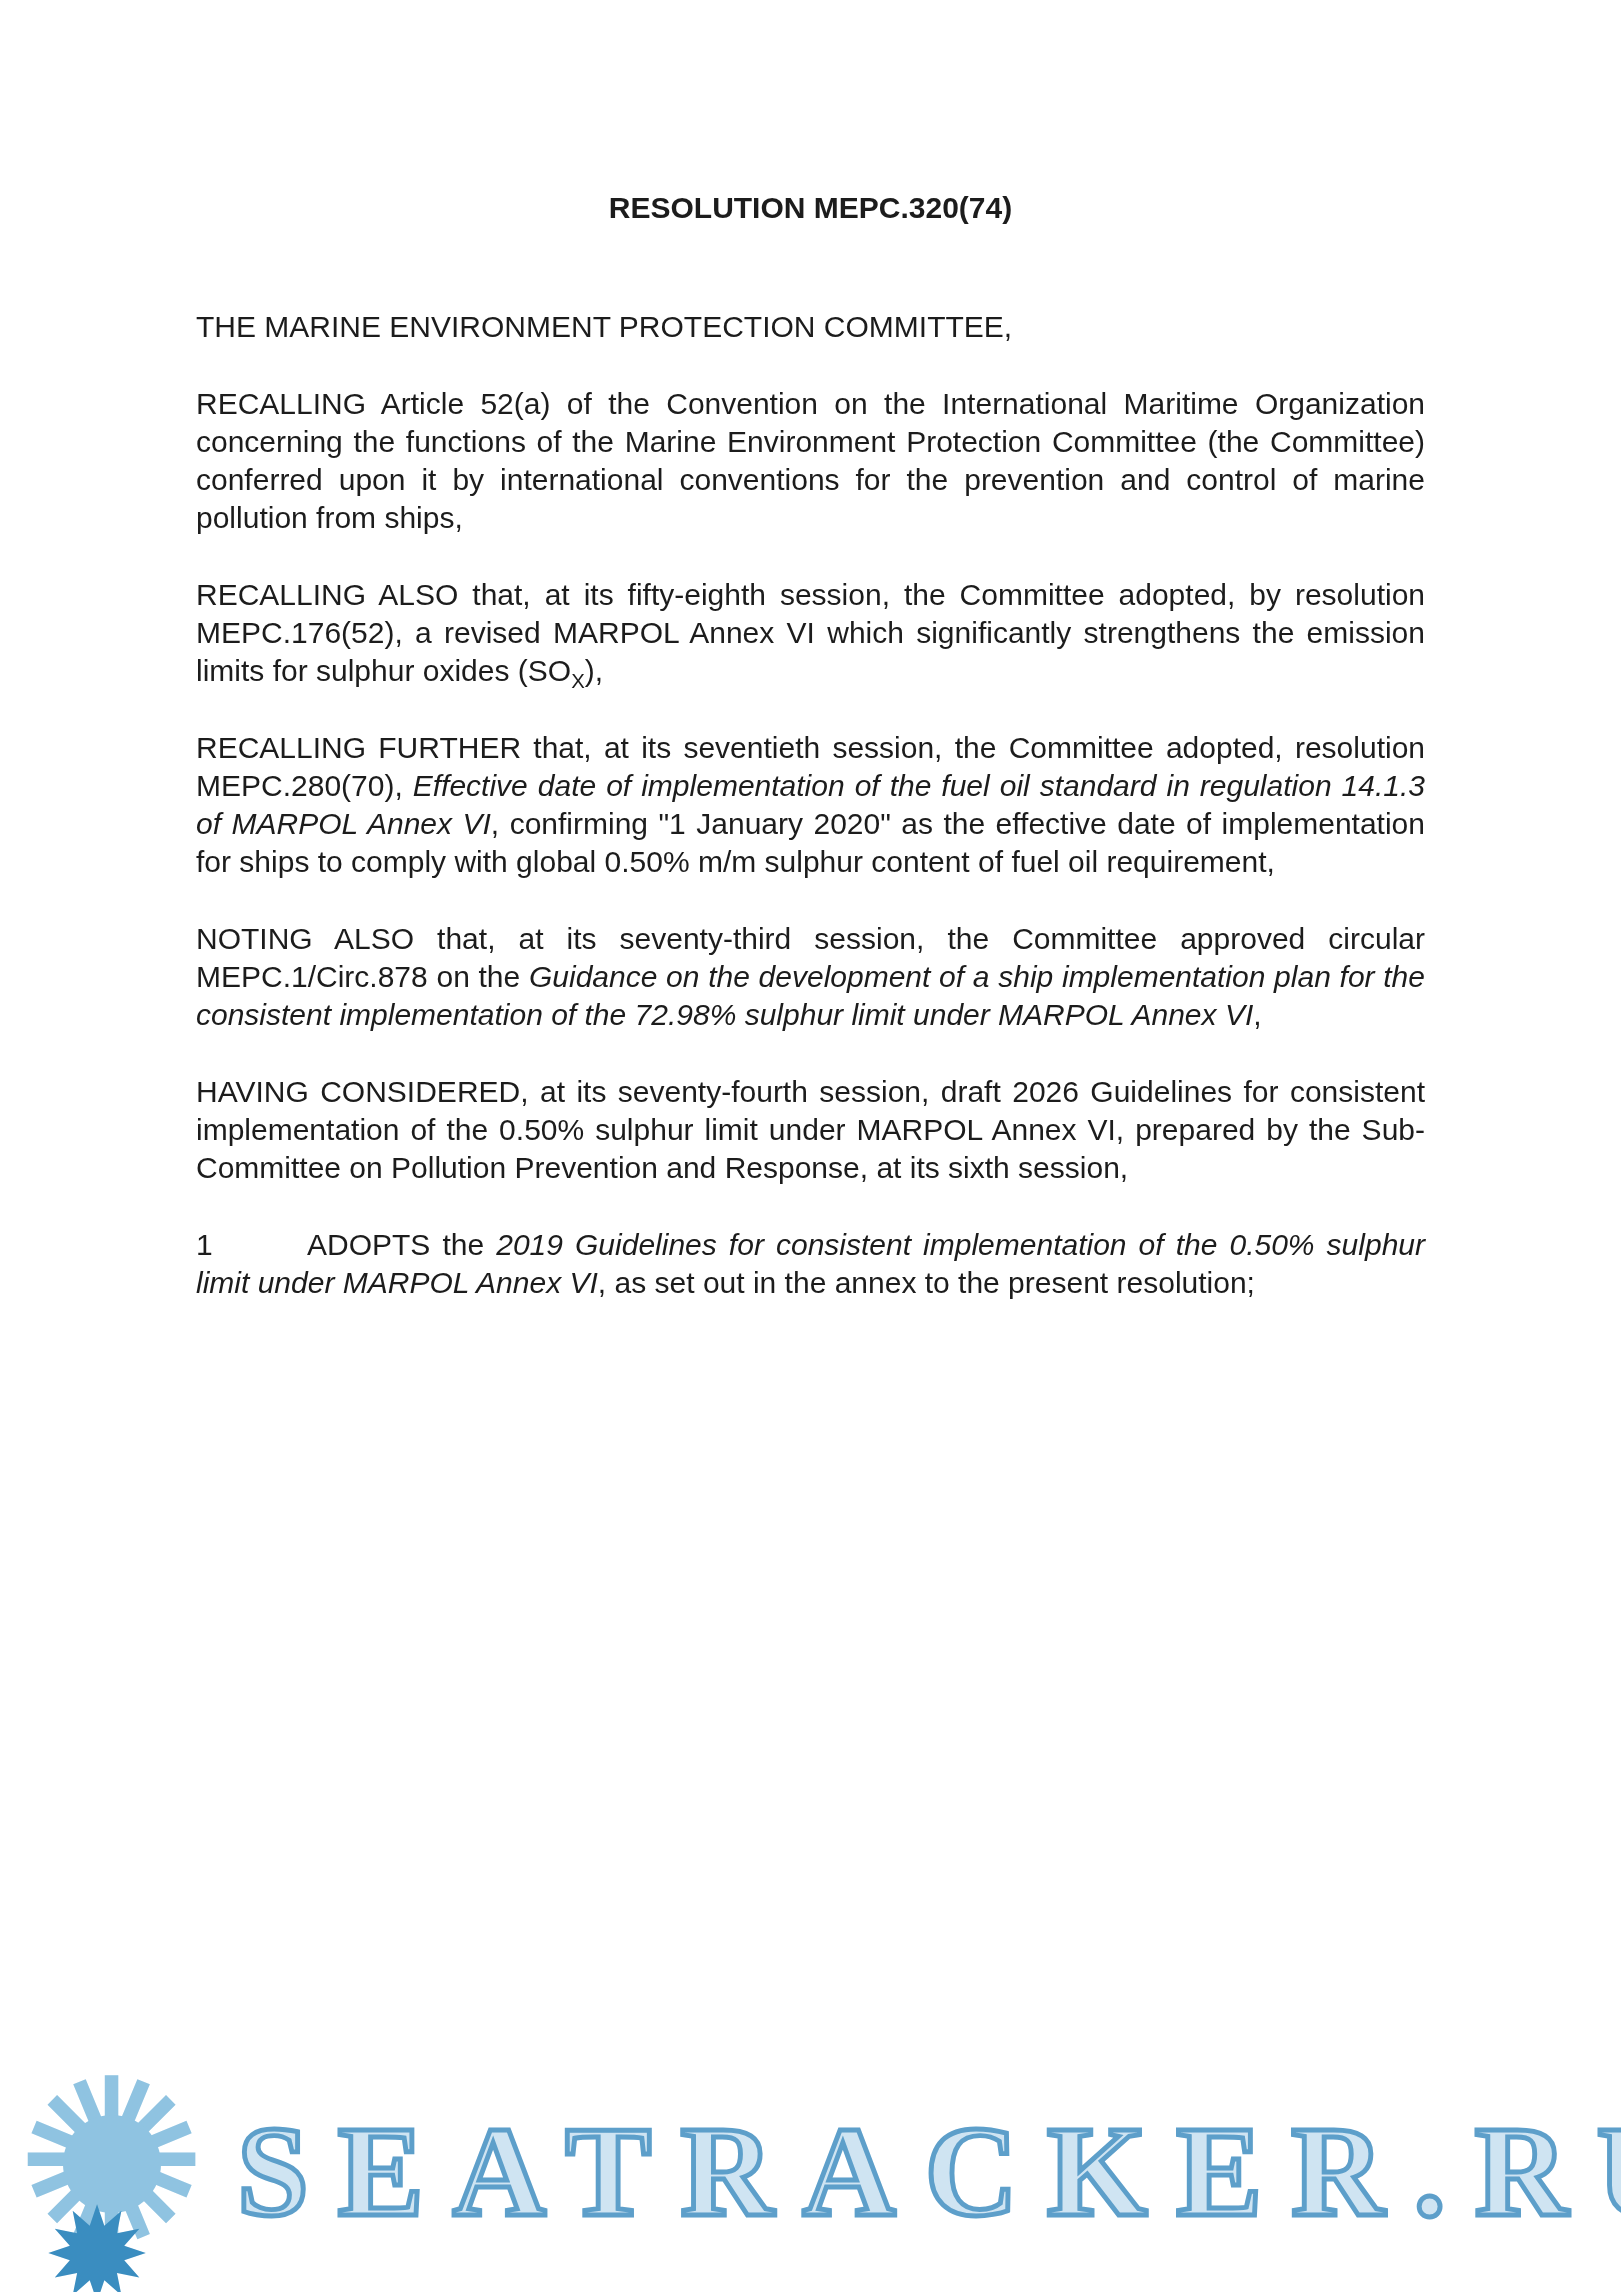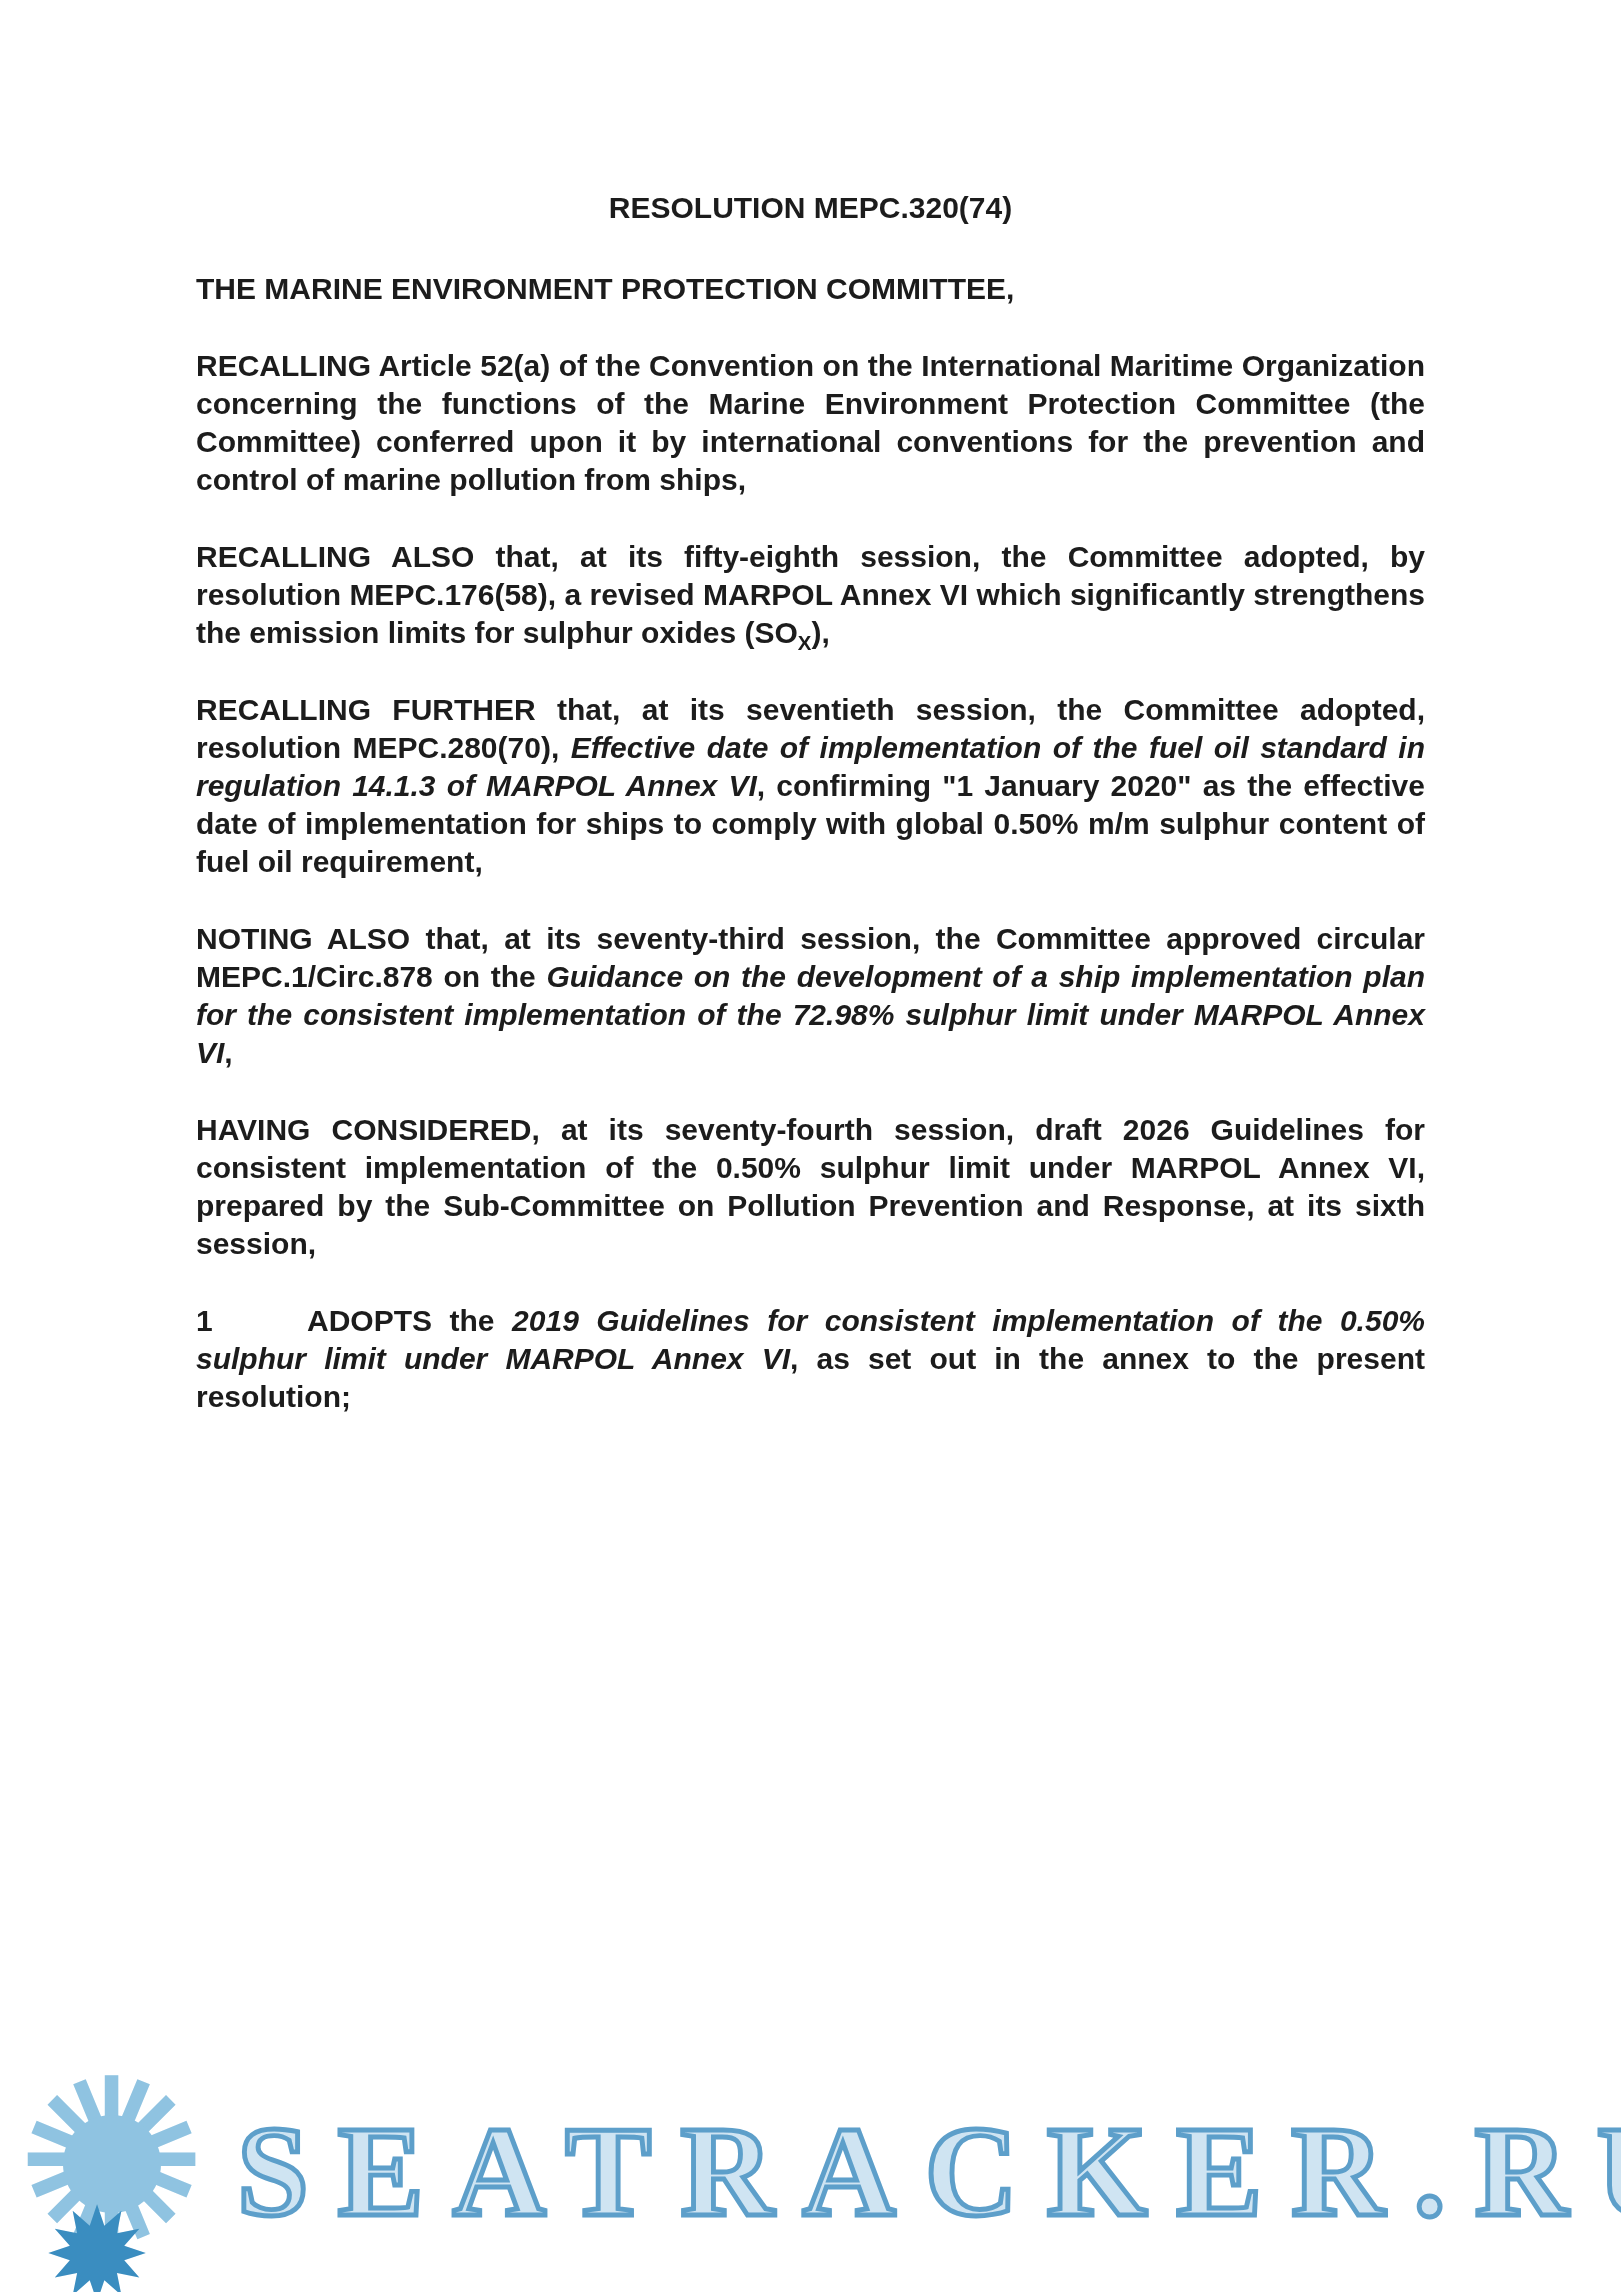--- a/index.html
+++ b/index.html
@@ -31,22 +31,21 @@
     line-height: 39px;
   }
   .doc-subtitle {
     font-size: 30px;
     font-weight: bold;
     text-align: center;
     margin: 0;
     line-height: 39px;
   }
   .body-block {
-    margin-top: 43px;
-    font-weight: bold;
+    margin-top: 81px;
   }
   p.para {
     font-size: 30px;
     line-height: 38px;
     text-align: justify;
     margin: 0 0 39px 0;
   }
   p.para:last-child { margin-bottom: 0; }
   .italic { font-style: italic; }
   sub.run-sub {
@@ -121,21 +120,21 @@
 <div class="page">
 
   <div class="content">
 
     <h1 class="doc-title">RESOLUTION MEPC.320(74)</h1>
 
 
     <div class="body-block" id="paragraphs">
         <p class="para"><span>THE MARINE ENVIRONMENT PROTECTION COMMITTEE,</span></p>
         <p class="para"><span>RECALLING Article 52(a) of the Convention on the International Maritime Organization concerning the functions of the Marine Environment Protection Committee (the Committee) conferred upon it by international conventions for the prevention and control of marine pollution from ships,</span></p>
-        <p class="para"><span>RECALLING ALSO that, at its fifty-eighth session, the Committee adopted, by resolution MEPC.176(58), a revised MARPOL Annex VI which significantly strengthens the emission limits for sulphur oxides (SO</span><sub class="run-sub">X</sub><span>),</span></p>
+        <p class="para"><span>RECALLING ALSO that, at its fifty-eighth session, the Committee adopted, by resolution MEPC.176(52), a revised MARPOL Annex VI which significantly strengthens the emission limits for sulphur oxides (SO</span><sub class="run-sub">X</sub><span>),</span></p>
         <p class="para"><span>RECALLING FURTHER that, at its seventieth session, the Committee adopted, resolution MEPC.280(70), </span><span class="italic">Effective date of implementation of the fuel oil standard in regulation 14.1.3 of MARPOL Annex VI</span><span>, confirming "1 January 2020" as the effective date of implementation for ships to comply with global 0.50% m/m sulphur content of fuel oil requirement,</span></p>
         <p class="para"><span>NOTING ALSO that, at its seventy-third session, the Committee approved circular MEPC.1/Circ.878 on the </span><span class="italic">Guidance on the development of a ship implementation plan for the consistent implementation of the 72.98% sulphur limit under MARPOL Annex VI</span><span>,</span></p>
         <p class="para"><span>HAVING CONSIDERED, at its seventy-fourth session, draft 2026 Guidelines for consistent implementation of the 0.50% sulphur limit under MARPOL Annex VI, prepared by the Sub-Committee on Pollution Prevention and Response, at its sixth session,</span></p>
         <p class="para"><span class="para-number">1</span><span>ADOPTS the </span><span class="italic">2019 Guidelines for consistent implementation of the 0.50% sulphur limit under MARPOL Annex VI</span><span>, as set out in the annex to the present resolution;</span></p>
       </div>
 
   </div>
 
   <div class="watermark">
     <div class="wm-sun">

